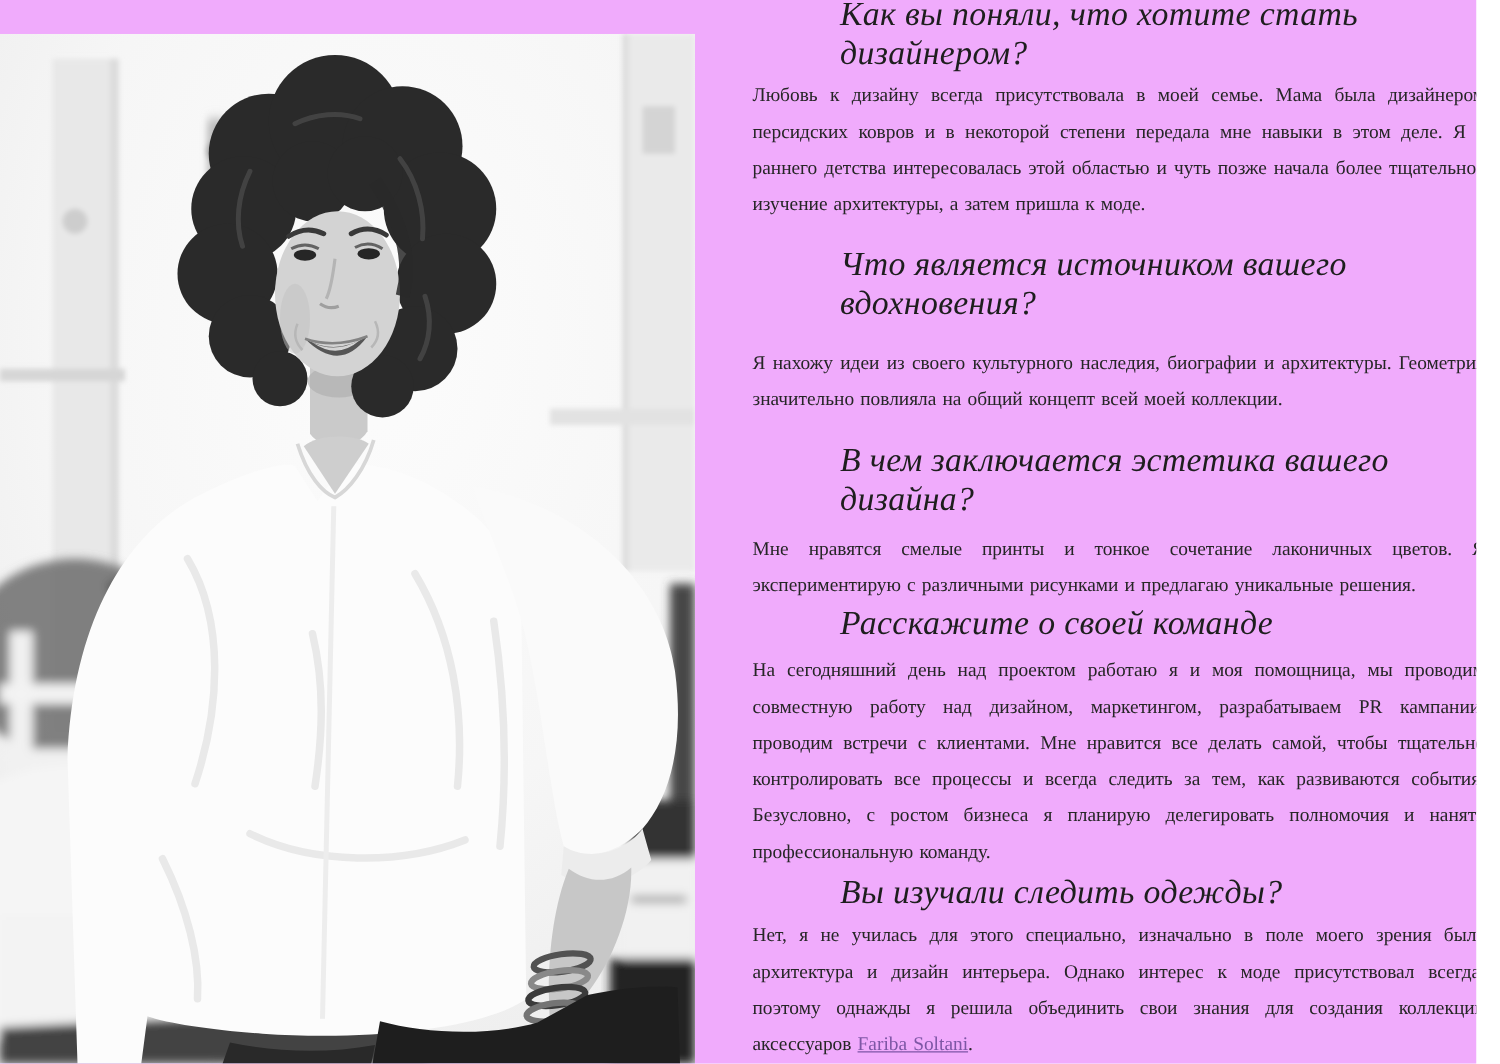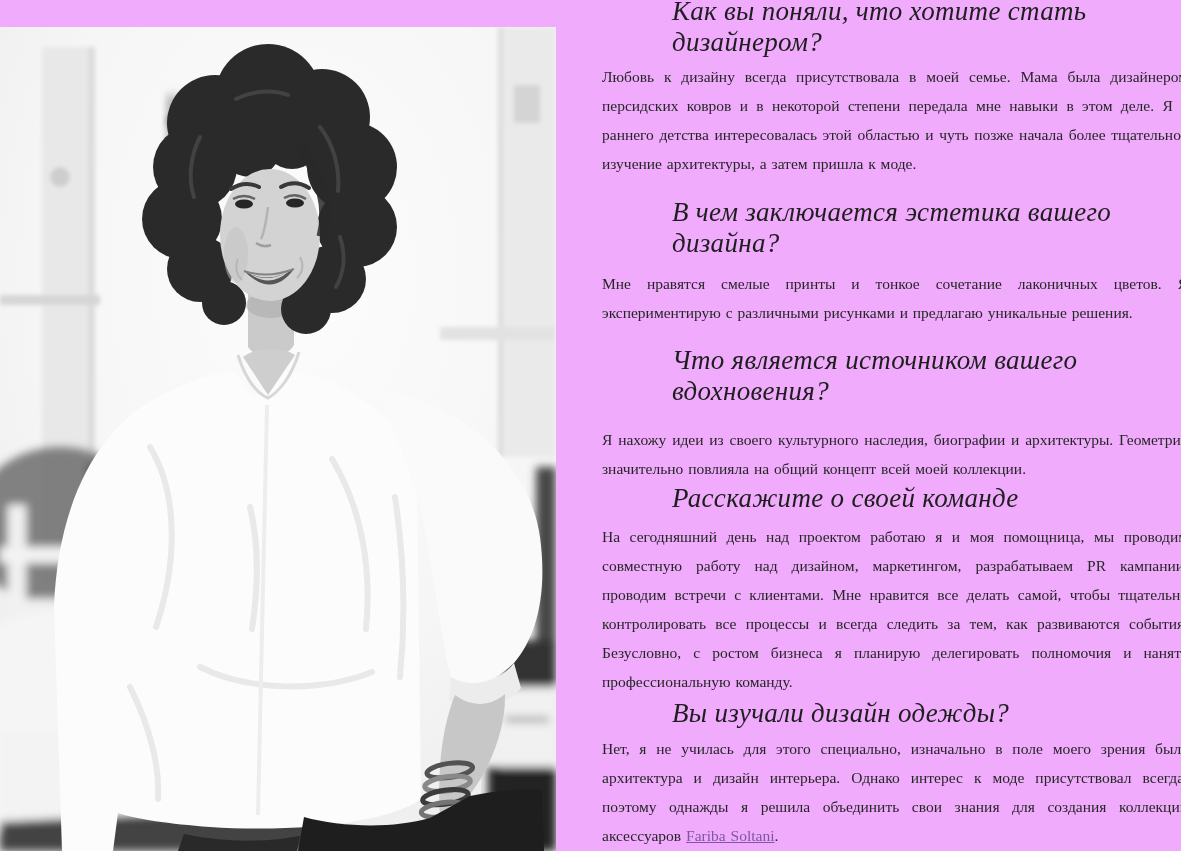--- a/index.html
+++ b/index.html
@@ -213,35 +213,35 @@
   </figure>
 
   <article class="article">
 
     <section>
       <h2 class="q mtq1">Как вы поняли, что хотите стать дизайнером?</h2>
       <p class="a mta1">Любовь к дизайну всегда присутствовала в моей семье. Мама была дизайнером персидских ковров и в некоторой степени передала мне навыки в этом деле. Я с раннего детства интересовалась этой областью и чуть позже начала более тщательное изучение архитектуры, а затем пришла к моде.</p>
     </section>
 
     <section>
+      <h2 class="q mtq3">Что является источником вашего вдохновения?</h2>
+      <p class="a mta3">Я нахожу идеи из своего культурного наследия, биографии и архитектуры. Геометрия значительно повлияла на общий концепт всей моей коллекции.</p>
+    </section>
+
+    <section>
       <h2 class="q mtq2">В чем заключается эстетика вашего дизайна?</h2>
       <p class="a mta2">Мне нравятся смелые принты и тонкое сочетание лаконичных цветов. Я экспериментирую с различными рисунками и предлагаю уникальные решения.</p>
     </section>
 
     <section>
-      <h2 class="q mtq3">Что является источником вашего вдохновения?</h2>
-      <p class="a mta3">Я нахожу идеи из своего культурного наследия, биографии и архитектуры. Геометрия значительно повлияла на общий концепт всей моей коллекции.</p>
-    </section>
-
-    <section>
       <h2 class="q mtq4">Расскажите о своей команде</h2>
       <p class="a mta4">На сегодняшний день над проектом работаю я и моя помощница, мы проводим совместную работу над дизайном, маркетингом, разрабатываем PR кампании, проводим встречи с клиентами. Мне нравится все делать самой, чтобы тщательно контролировать все процессы и всегда следить за тем, как развиваются события. Безусловно, с ростом бизнеса я планирую делегировать полномочия и нанять профессиональную команду.</p>
     </section>
 
     <section>
-      <h2 class="q mtq5">Вы изучали дизайн одежды?</h2>
+      <h2 class="q mtq5">Вы изучали следить одежды?</h2>
       <p class="a mta5">
         <span>Нет, я не училась для этого специально, изначально в поле моего зрения была архитектура и дизайн интерьера. Однако интерес к моде присутствовал всегда, поэтому однажды я решила объединить свои знания для создания коллекции аксессуаров </span><a href="#" class="ext-link">Fariba Soltani</a><span>.</span>
       </p>
     </section>
 
   </article>
 </div>
 
 </body></html>

